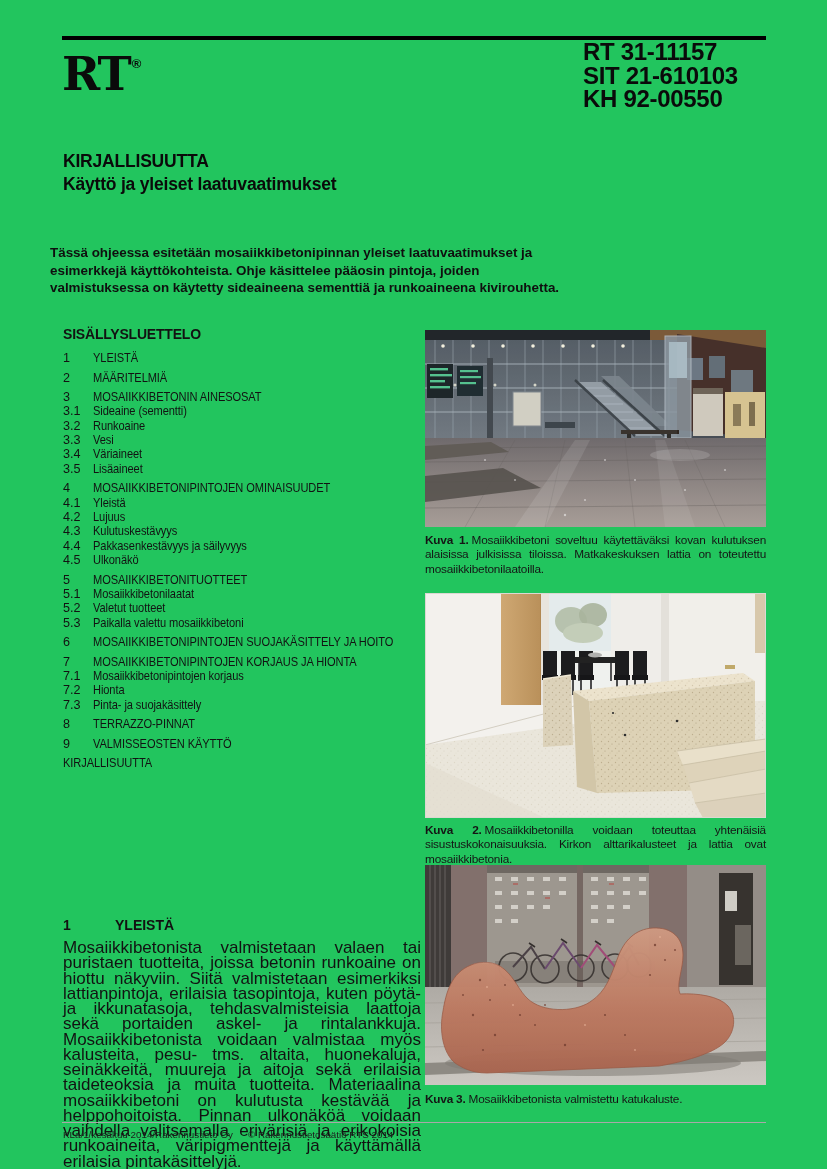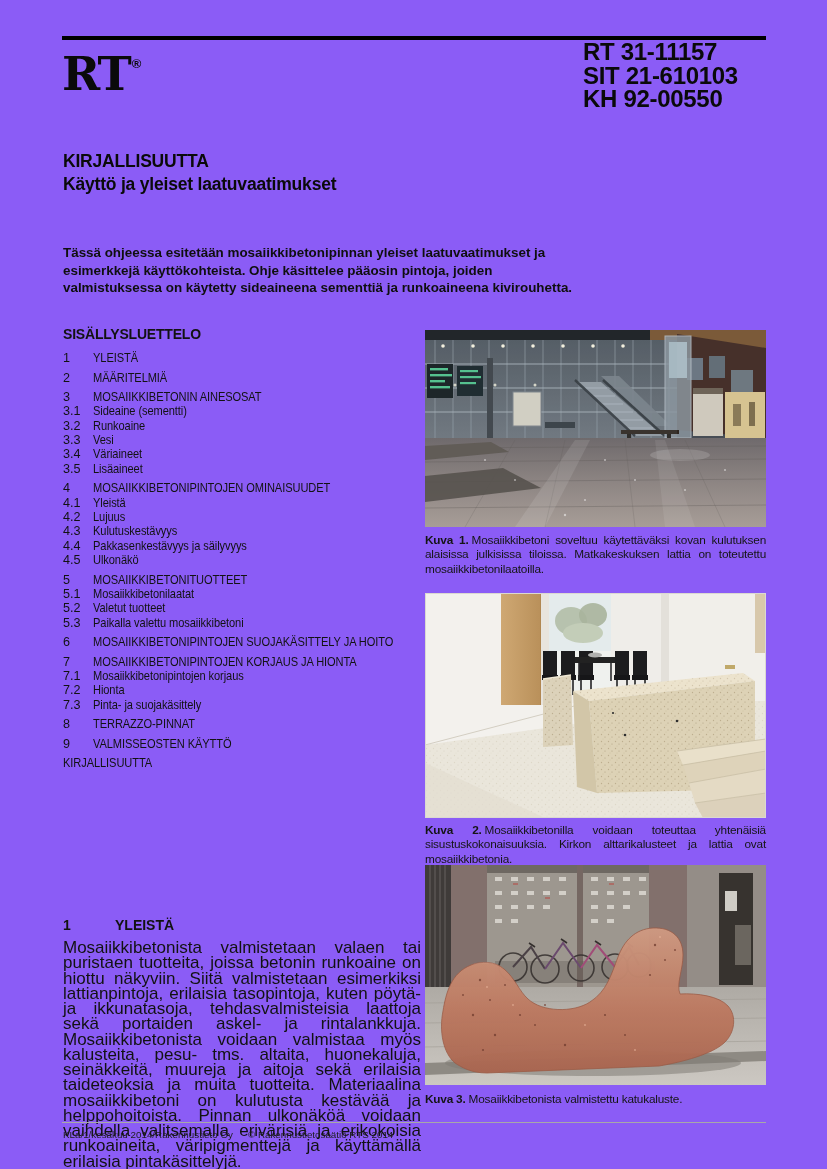--- a/index.html
+++ b/index.html
@@ -1,39 +1,39 @@
 <!DOCTYPE html>
 <html lang="fi"><head>
 <meta charset="utf-8">
 <style>
   html,body { margin:0; padding:0; background:#e8e8e8; }
   .page {
     position:relative; width:827px; height:1169px; margin:0 auto;
-    background:#8b5cf6; overflow:hidden;
+    background:#22c55e; overflow:hidden;
     font-family:"Liberation Sans", sans-serif; color:#121212;
     -webkit-font-smoothing:antialiased;
   }
   .abs { position:absolute; }
 
   #top-rule { left:62px; top:36px; width:704px; height:4px; background:#000; }
 
   #logo { left:62px; top:40px; font-family:"DejaVu Serif", serif; font-weight:bold;
           font-size:46px; line-height:48px; letter-spacing:-2px; color:#0a0a0a; }
   #logo .reg { font-family:"Liberation Sans", sans-serif; font-size:13px;
                vertical-align:22px; letter-spacing:0; margin-left:2px; }
 
   #codes { left:583px; top:40px; font-weight:bold; font-size:24px; line-height:23.5px;
            letter-spacing:-0.3px; color:#0a0a0a; }
 
   #meta { left:583px; top:122px; font-size:11.5px; line-height:14.2px; }
 
   #title-block { left:63px; top:150px; font-weight:bold; font-size:17.5px;
                  line-height:22.5px; letter-spacing:-0.2px; color:#0a0a0a; }
 
-  #intro { left:63px; top:231px; width:520px; font-weight:bold;
+  #intro { left:50px; top:231px; width:520px; font-weight:bold;
            font-size:13.4px; line-height:17.4px; color:#0f0f0f; }
 
   #toc { left:63px; top:326px; width:362px; }
   #toc-heading { font-weight:bold; font-size:14px; letter-spacing:-0.2px; margin:0 16px 9px 0; }
   .toc-row { display:flex; font-size:12.6px; line-height:14.35px; }
   .toc-row.top { margin-top:5.2px; }
   .toc-num { flex:0 0 30px; width:30px; }
   .toc-label { white-space:nowrap; display:inline-block;
                transform:scaleX(0.88); transform-origin:0 50%; letter-spacing:-0.1px; }
 

